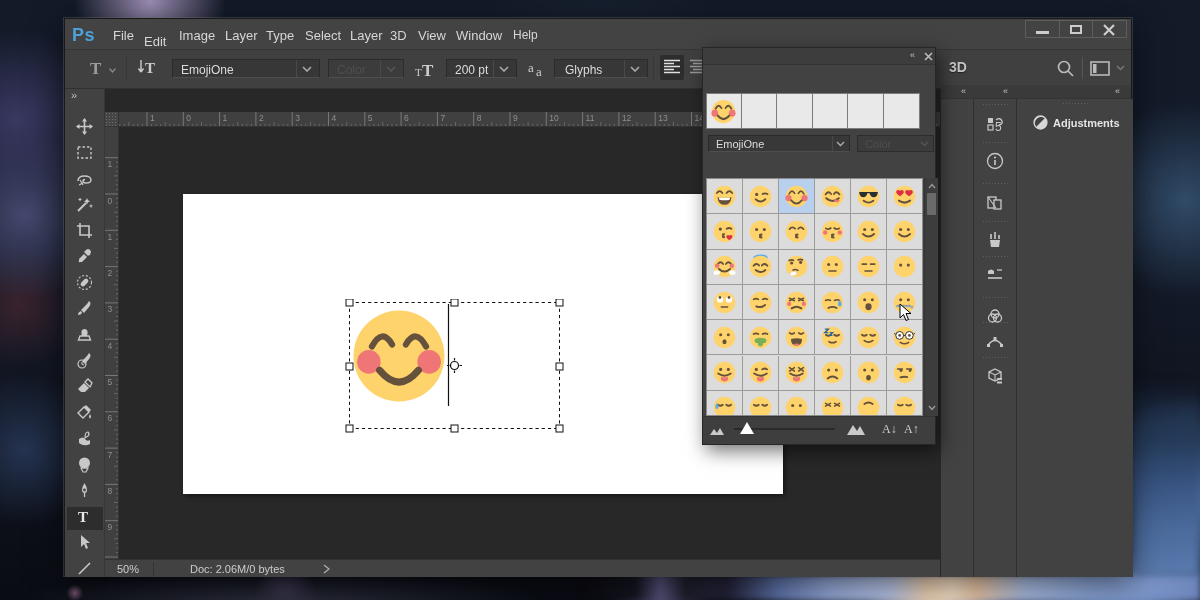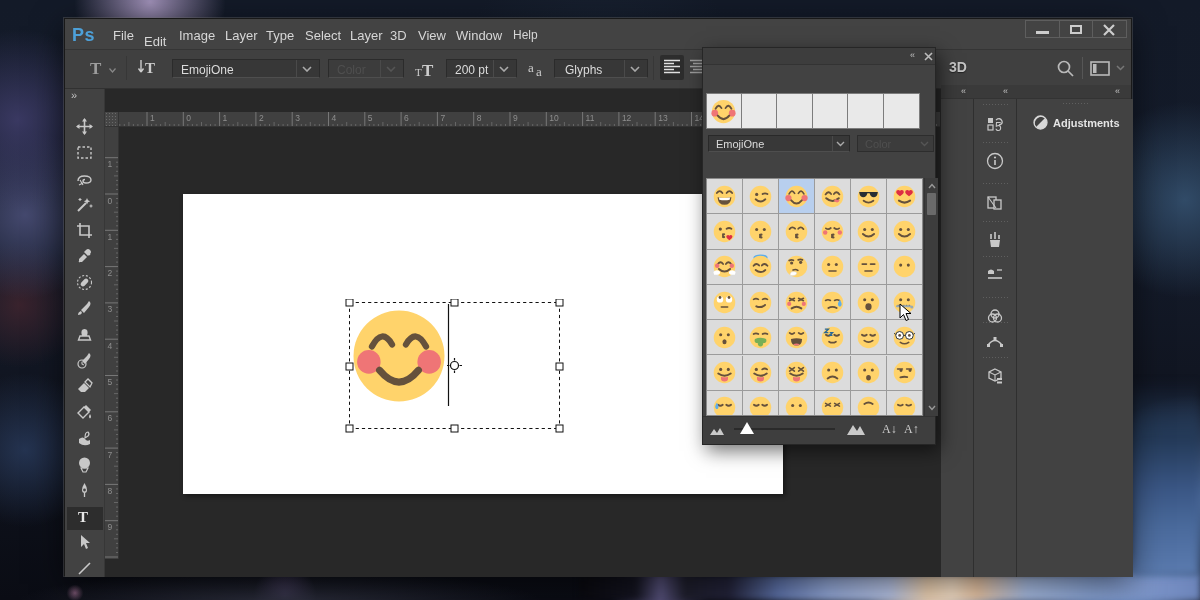--- a/index.html
+++ b/index.html
@@ -529,20 +529,28 @@
           <rect x="211" y="0" width="7" height="7"></rect>
 <rect x="1" y="64" width="7" height="7"></rect>
           <rect x="211" y="64" width="7" height="7"></rect>
 <rect x="1" y="126" width="7" height="7"></rect>
           <rect x="106" y="126" width="7" height="7"></rect>
           <rect x="211" y="126" width="7" height="7"></rect>
 </g>
 <circle cx="109.5" cy="66.5" r="4" fill="#fff" stroke="#111" stroke-width="1.2"></circle>
 <path d="M109.5,59 V61.5 M109.5,71.5 V74 M102,66.5 H104.5 M114.5,66.5 H117" stroke="#111" stroke-width="1.2"></path>
 </svg>
+<div class="abs" style="left:0;top:470px;width:835px;height:18px;background:#424242;border-top:1px solid #323232">
+<span class="abs" style="left:12px;top:3px;font-size:11px;color:#ccc">50%</span>
+<div class="abs" style="left:48px;top:2px;width:1px;height:14px;background:#333"></div>
+<span class="abs" style="left:85px;top:3px;font-size:11px;color:#ccc">Doc: 2.06M/0 bytes</span>
+<svg class="abs" style="left:218px;top:4px" width="7" height="10" viewBox="0 0 7 10">
+          <path d="M1,1 L6,5 L1,9" stroke="#aaa" stroke-width="1.4" fill="none"></path>
+        </svg>
+</div>
 </div>
 <div class="abs" style="left:876px;top:31px;width:190px;height:39px;background:#404040;border-bottom:1px solid #313131">
 <span class="abs" style="left:8px;top:9px;font-size:14px;font-weight:bold;color:#c4c4c4;text-shadow:0 1px 1px #222">3D</span>
 <svg class="abs" style="left:115px;top:9px" width="19" height="19" viewBox="0 0 19 19">
         <circle cx="8" cy="8" r="5.5" stroke="#b9b9b9" stroke-width="1.7" fill="none"></circle>
         <path d="M12,12 L17,17" stroke="#b9b9b9" stroke-width="1.7"></path>
       </svg>
 <div class="abs" style="left:141px;top:7px;width:1px;height:22px;background:#565656"></div>
 <svg class="abs" style="left:149px;top:11px" width="20" height="15" viewBox="0 0 20 15">
         <rect x="1" y="1" width="18" height="13" stroke="#b9b9b9" stroke-width="1.6" fill="none"></rect>

